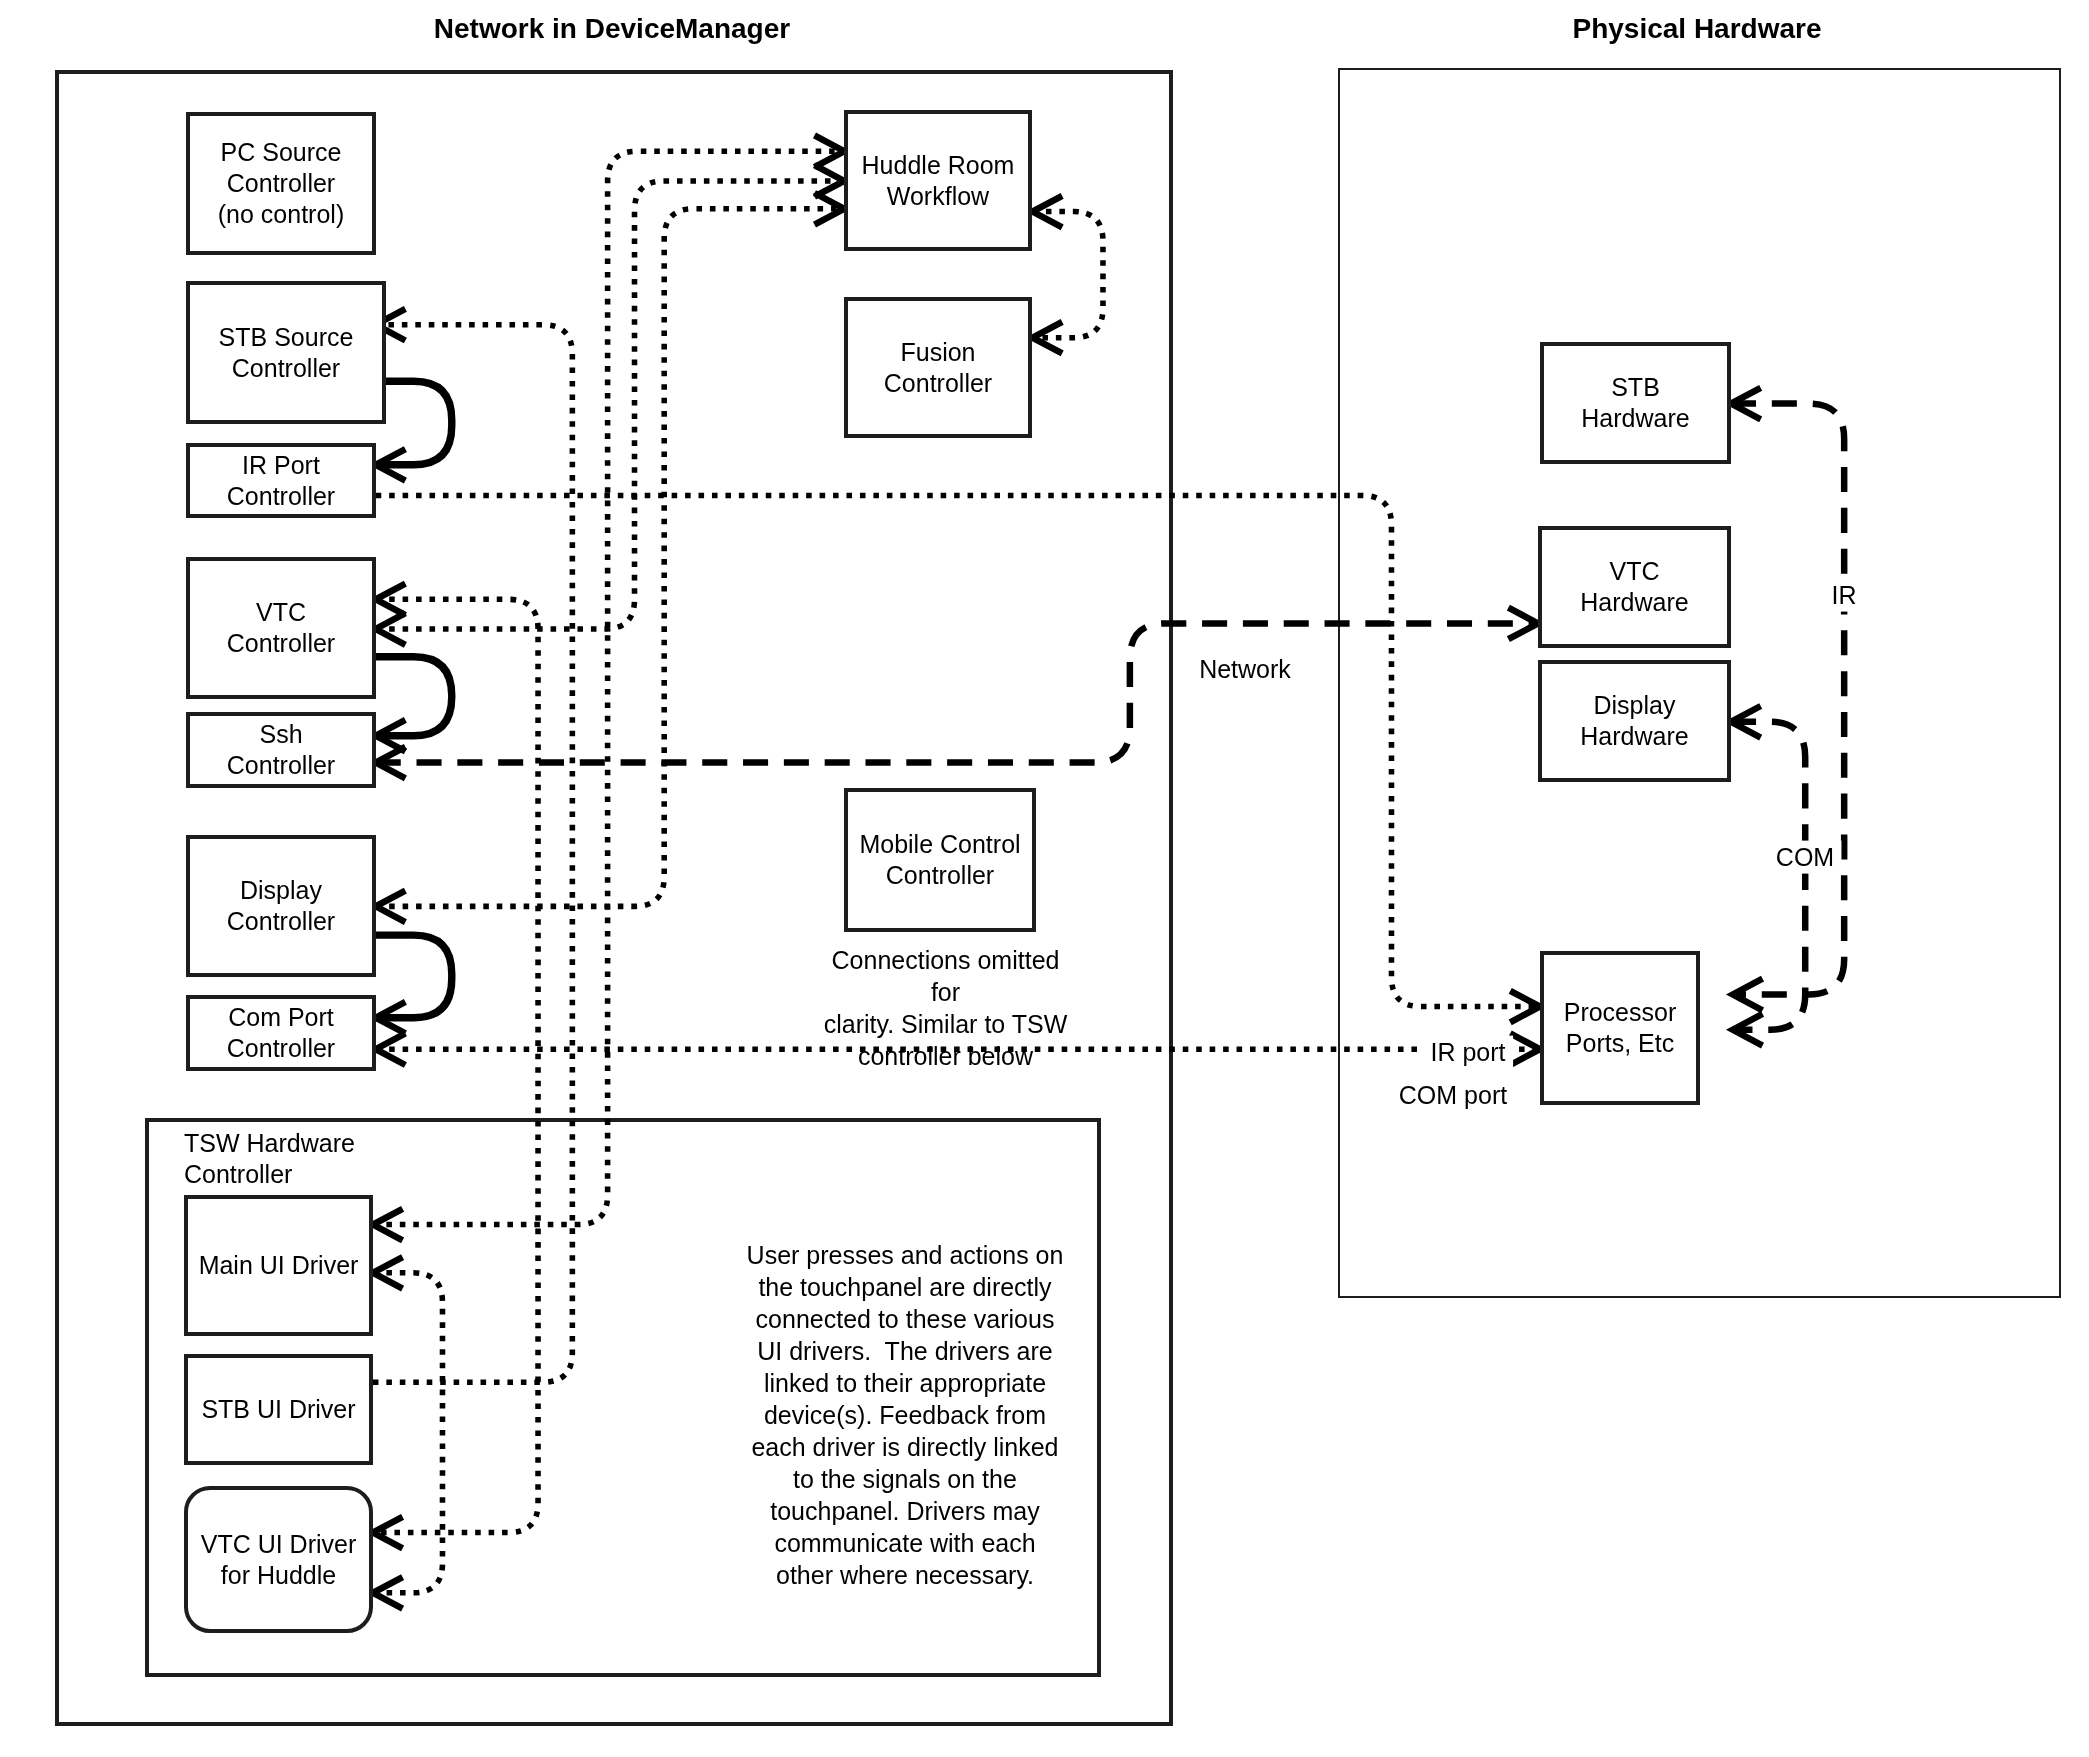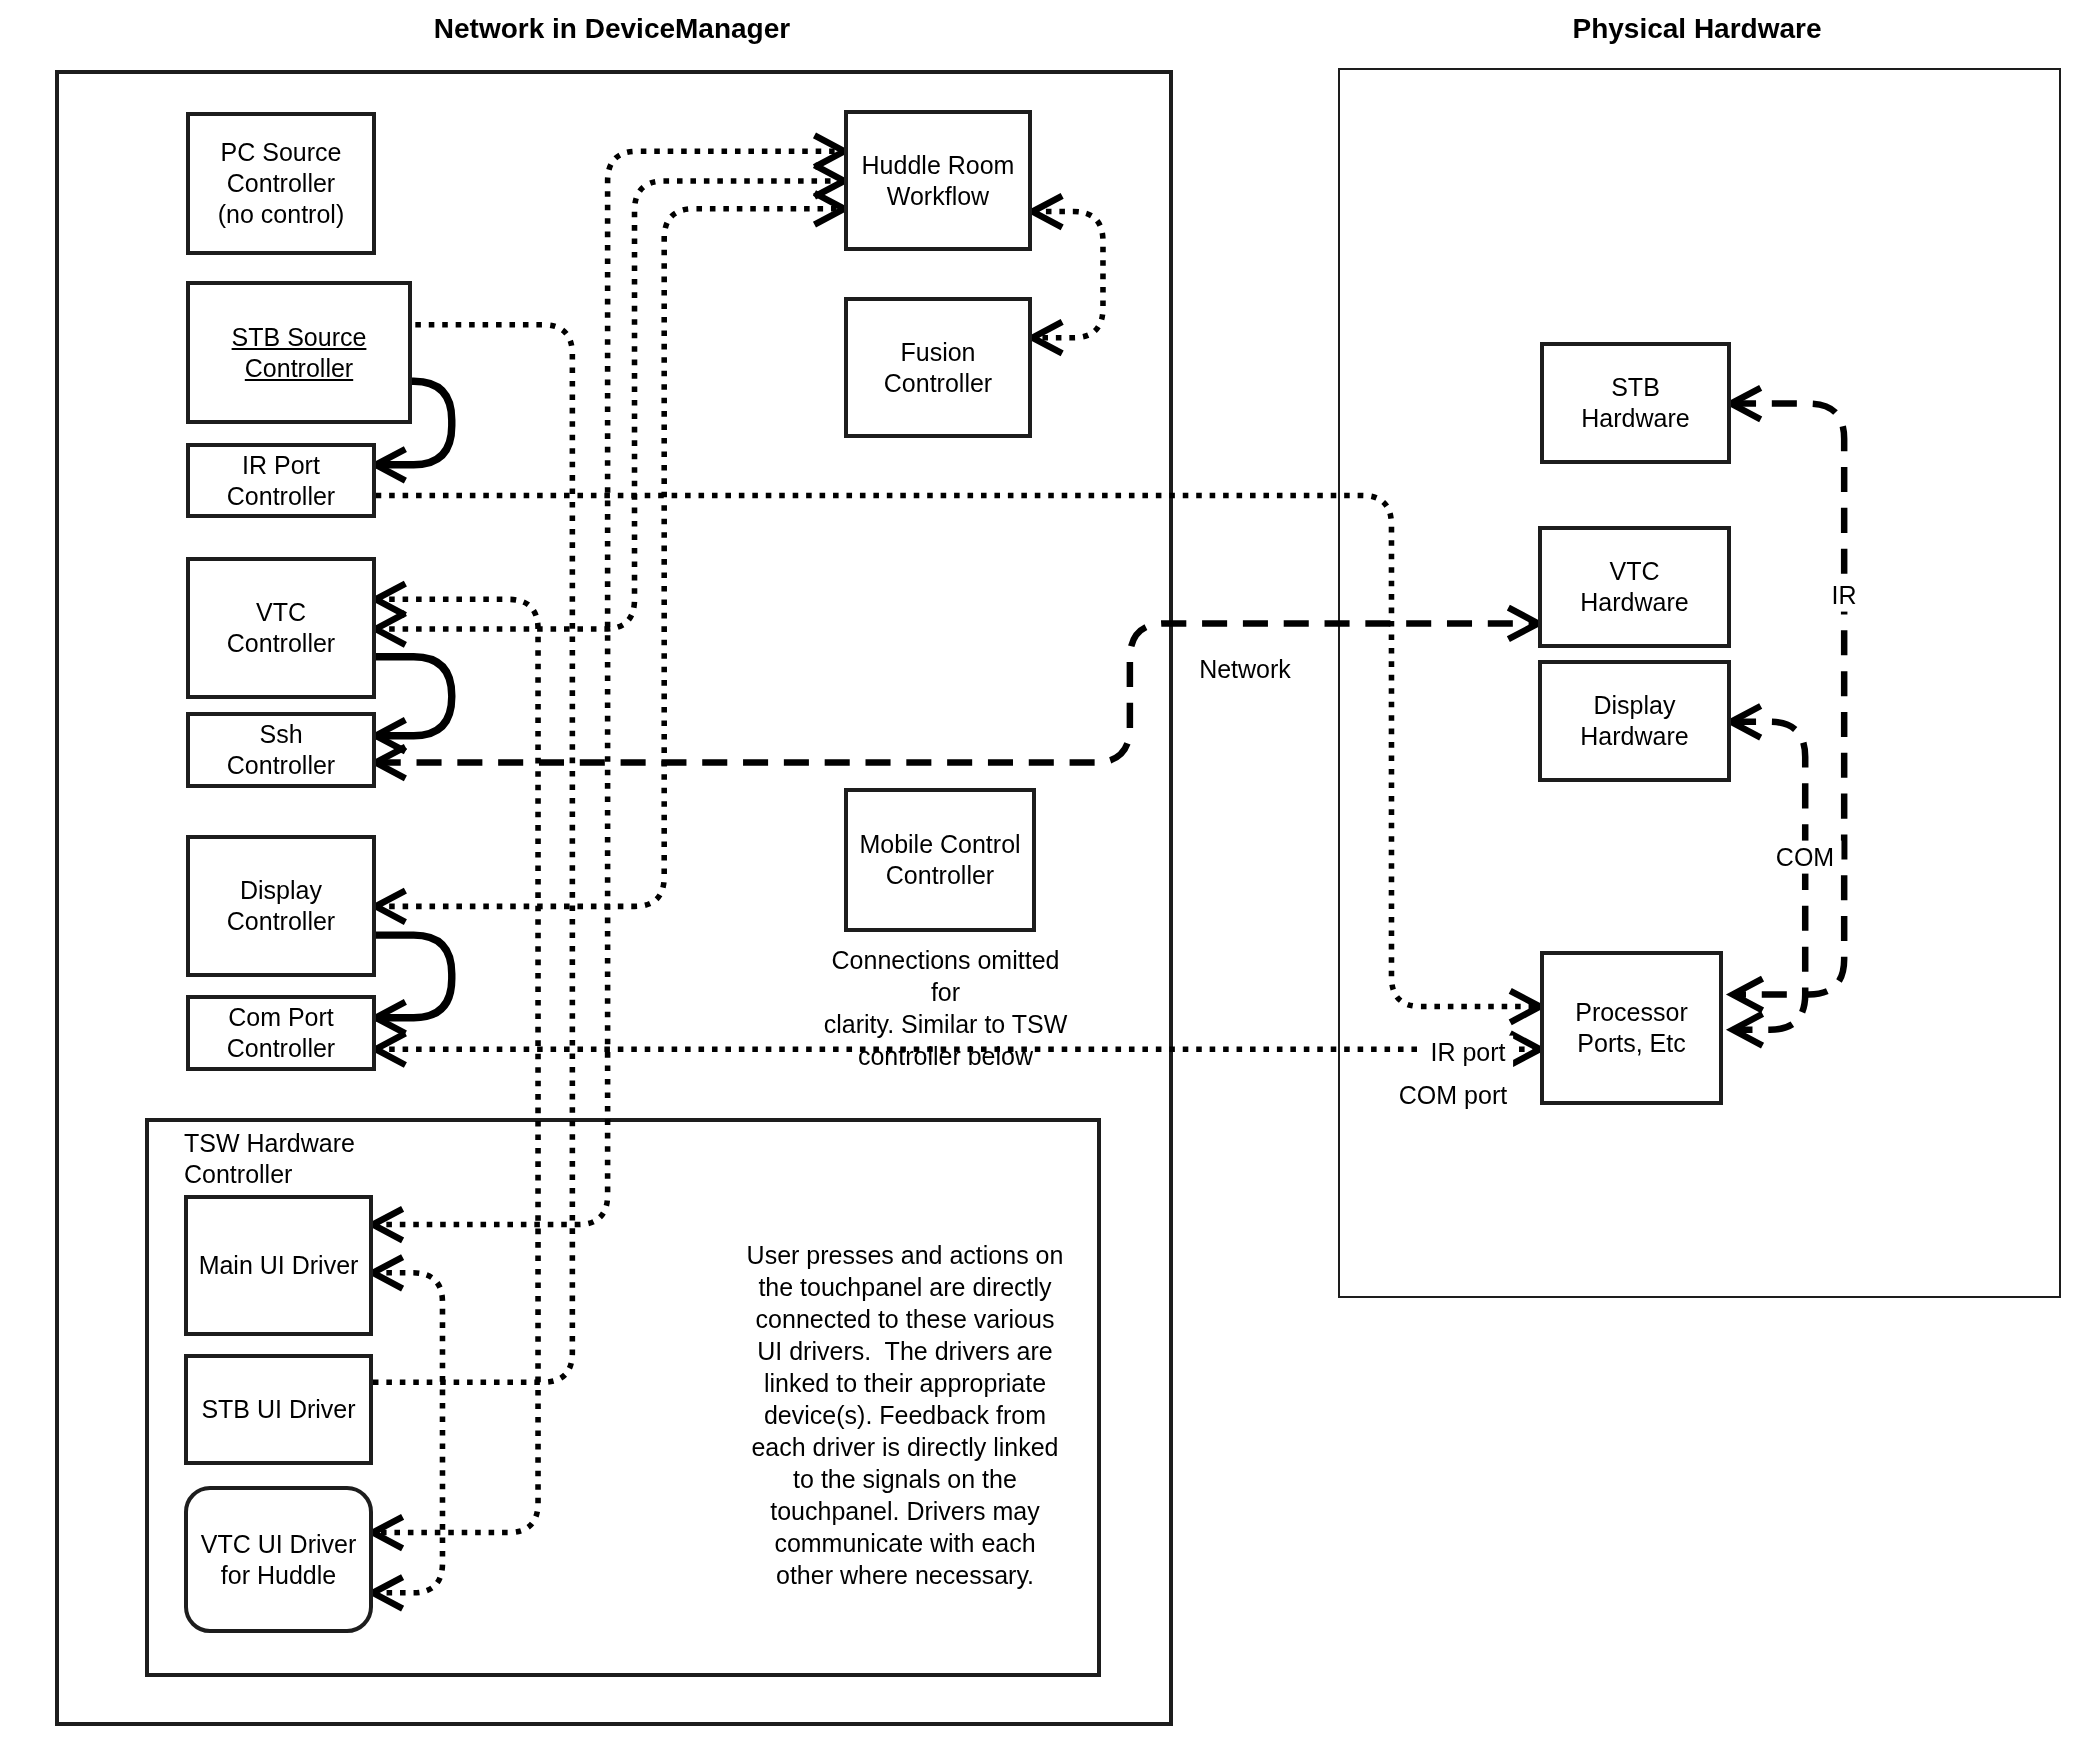--- a/index.html
+++ b/index.html
@@ -78,21 +78,21 @@
       <path d="M 405 708 L 446 708 Q 487 708 487 750 L 487 751 Q 487 793 446 793 L 405 793" fill="none" stroke="#000" stroke-width="8"></path>
       <path d="M 437 776 L 405 793 L 437 810" fill="none" stroke="#000" stroke-width="7" stroke-linejoin="miter"></path>
       <path d="M 405 1008 L 446 1008 Q 487 1008 487 1050 L 487 1055 Q 487 1097 446 1097 L 405 1097" fill="none" stroke="#000" stroke-width="8"></path>
       <path d="M 437 1080 L 405 1097 L 437 1114" fill="none" stroke="#000" stroke-width="7" stroke-linejoin="miter"></path>
     </svg>
 
   <div id="nodes">
       <div class="node" style="left: 186px; top: 112px; width: 190px; height: 143px;">PC Source
 Controller
 (no control)</div>
-      <div class="node" style="left: 186px; top: 281px; width: 226px; height: 143px; text-decoration: underline;">STB Source
+      <div class="node" style="left: 186px; top: 281px; width: 200px; height: 143px;">STB Source
 Controller</div>
       <div class="node" style="left: 186px; top: 443px; width: 190px; height: 75px;">IR Port
 Controller</div>
       <div class="node" style="left: 186px; top: 557px; width: 190px; height: 142px;">VTC
 Controller</div>
       <div class="node" style="left: 186px; top: 712px; width: 190px; height: 76px;">Ssh
 Controller</div>
       <div class="node" style="left: 186px; top: 835px; width: 190px; height: 142px;">Display
 Controller</div>
       <div class="node" style="left: 186px; top: 995px; width: 190px; height: 76px;">Com Port
@@ -106,21 +106,21 @@
       <div class="node" style="left: 184px; top: 1195px; width: 189px; height: 141px;">Main UI Driver</div>
       <div class="node" style="left: 184px; top: 1354px; width: 189px; height: 111px;">STB UI Driver</div>
       <div class="node" style="left: 184px; top: 1486px; width: 189px; height: 147px; border-radius: 26px;">VTC UI Driver
 for Huddle</div>
       <div class="node" style="left: 1540px; top: 342px; width: 191px; height: 122px;">STB
 Hardware</div>
       <div class="node" style="left: 1538px; top: 526px; width: 193px; height: 122px;">VTC
 Hardware</div>
       <div class="node" style="left: 1538px; top: 660px; width: 193px; height: 122px;">Display
 Hardware</div>
-      <div class="node" style="left: 1540px; top: 951px; width: 183px; height: 154px;">Processor
+      <div class="node" style="left: 1540px; top: 951px; width: 160px; height: 154px;">Processor
 Ports, Etc</div>
     </div>
   <div id="edge-labels">
       <div class="edge-label" style="left: 1468px; top: 1006px;">IR port</div>
       <div class="edge-label" style="left: 1453px; top: 1049px;">COM port</div>
       <div class="edge-label" style="left: 1245px; top: 623px;">Network</div>
       <div class="edge-label" style="left: 1844px; top: 549px;">IR</div>
       <div class="edge-label" style="left: 1805px; top: 811px;">COM</div>
     </div>
 

